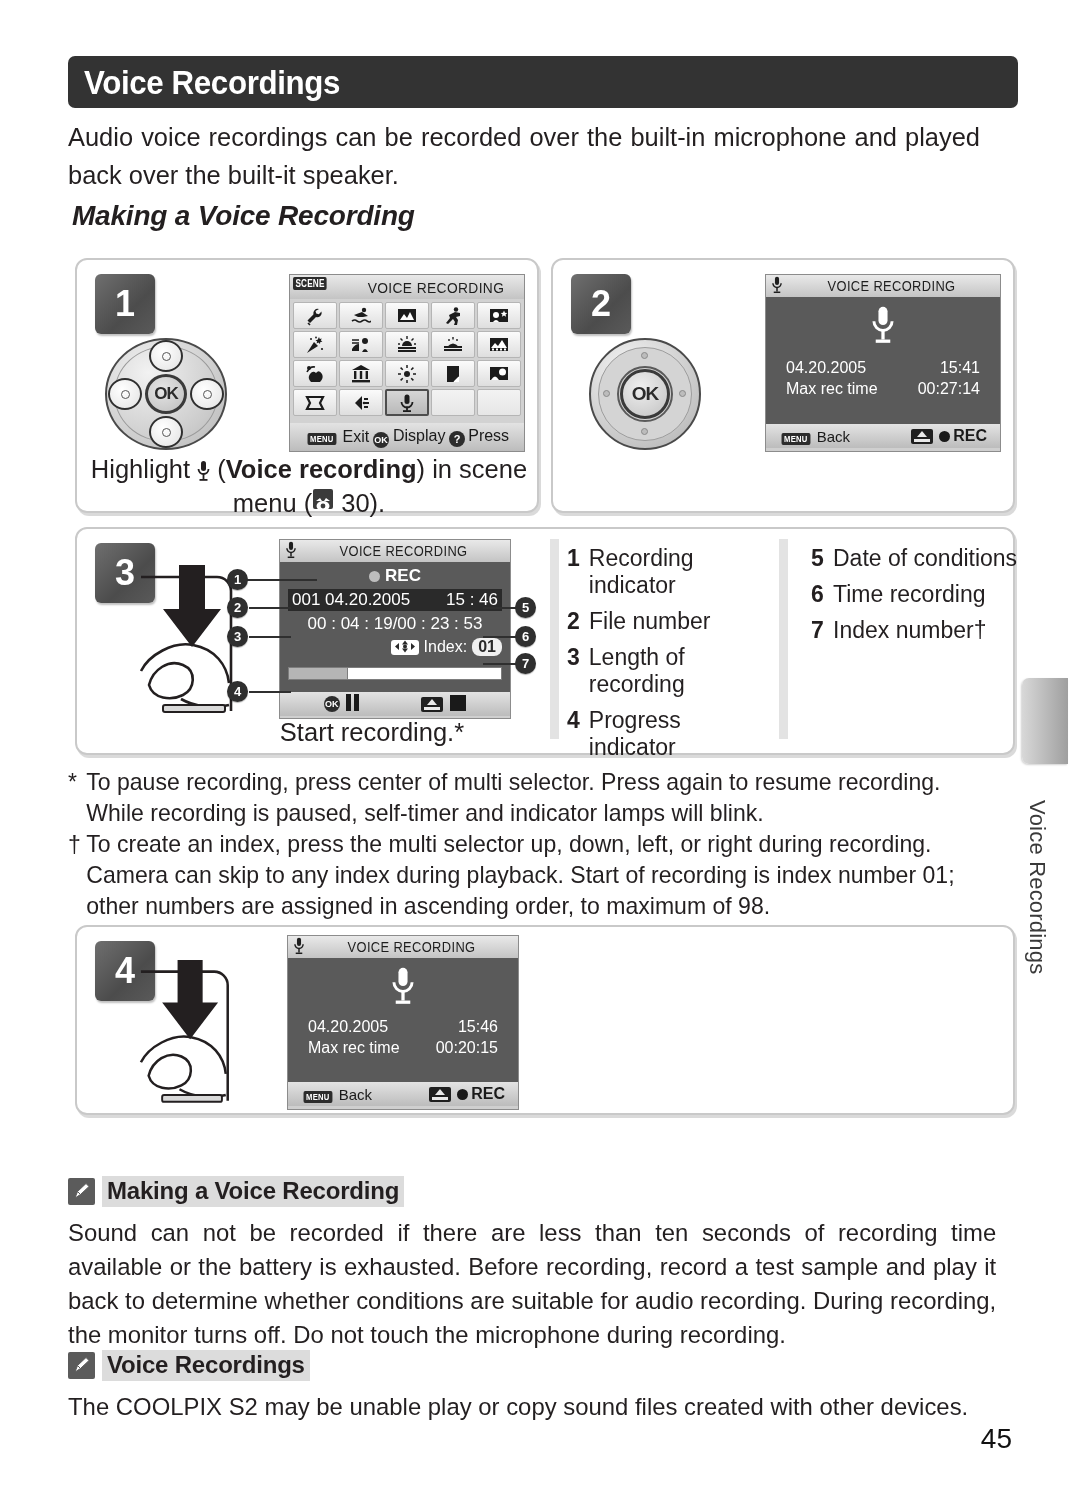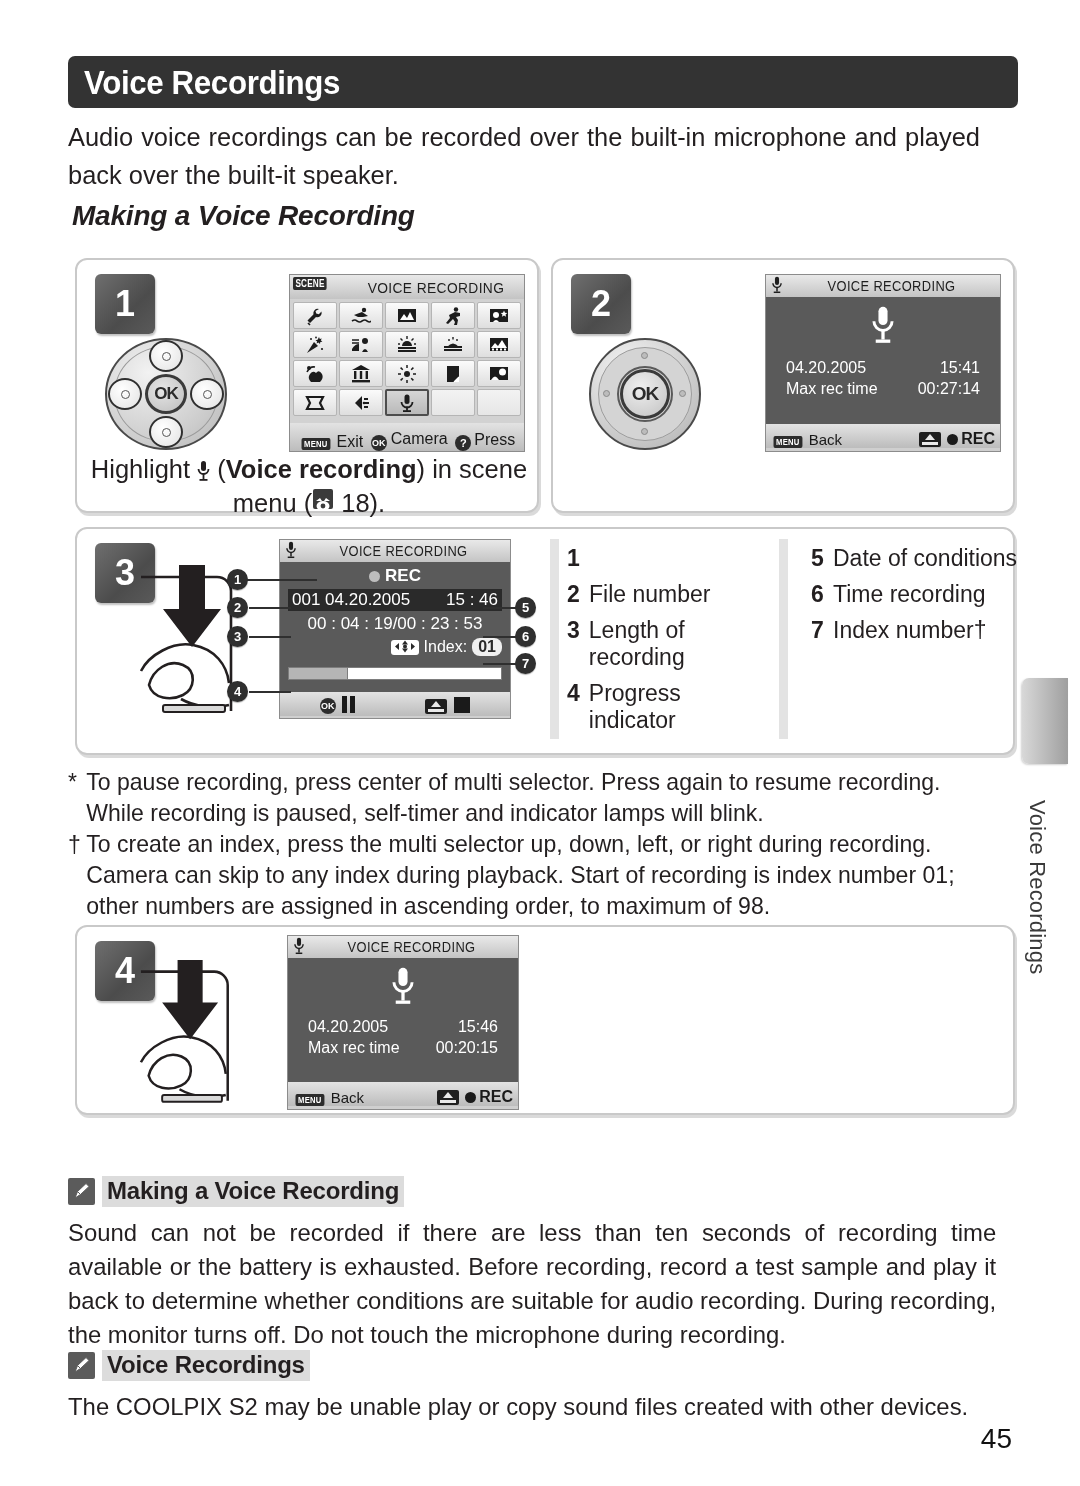--- a/index.html
+++ b/index.html
@@ -129,23 +129,23 @@
   }
   .lcd-top {
     display:flex; align-items:center; height:22px;
     background:linear-gradient(#e9e9e9,#c4c4c4);
     color:#1e1e1e; font-size:14px; letter-spacing:0.4px;
     padding-left:5px;
   }
   .lcd-top .ttl { flex:1; text-align:center; transform:scaleX(0.92); }
   .lcd-body { background:#5a5a5a; color:#fff; position:relative; }
   .lcd-bot {
-    display:flex; align-items:flex-end; justify-content:space-between;
+    display:flex; align-items:center; justify-content:space-between;
     height:24px; background:linear-gradient(#e3e3e3,#bcbcbc);
-    color:#1a1a1a; font-size:15px; padding:0 5px;
+    color:#1a1a1a; font-size:15px; padding:0 13px;
   }
   .menu-chip {
     background:#2c2c2c; color:#fff; font-size:9px; font-weight:bold;
     padding:1px 3px; border-radius:2px; letter-spacing:0.3px; margin-right:4px;
     display:inline-block; transform:scaleX(0.85);
   }
   .rec-chip { display:flex; align-items:center; gap:3px; font-weight:bold; font-size:16px; }
   .rec-dot { width:11px;height:11px;border-radius:50%;background:#1a1a1a; display:inline-block; }
   .zoom-ico {
     width:22px;height:15px;background:#1f1f1f;
@@ -434,36 +434,36 @@
                 <rect x="9.1" y="13.5" width="1.8" height="4.2" fill="#1c1c1c"></rect>
                 <rect x="6" y="17.2" width="8" height="1.8" fill="#1c1c1c"></rect>
               </svg>
             </div>
             <div class="scene-cell empty"></div>
             <div class="scene-cell empty"></div>
           </div>
       </div>
       <div class="lcd-bot" style="height:28px; font-size:16px; justify-content:space-around;">
         <span><span class="menu-chip">MENU</span><span>Exit</span></span>
-        <span><span style="display:inline-block;width:16px;height:16px;border-radius:50%;background:#2c2c2c;color:#fff;font-size:9px;font-weight:bold;text-align:center;line-height:16px;margin-right:4px;vertical-align:-2px;">OK</span><span>Camera</span></span>
+        <span><span style="display:inline-block;width:16px;height:16px;border-radius:50%;background:#2c2c2c;color:#fff;font-size:9px;font-weight:bold;text-align:center;line-height:16px;margin-right:4px;vertical-align:-2px;">OK</span><span>Display</span></span>
         <span><span style="display:inline-block;width:16px;height:16px;border-radius:50%;background:#2c2c2c;color:#fff;font-size:11px;font-weight:bold;text-align:center;line-height:16px;margin-right:3px;vertical-align:-2px;">?</span><span>Press</span></span>
       </div>
     </div>
 
     <div class="cap" style="left:8px; top:192px; width:448px;">
       <span>Highlight </span><span class="mic"><svg width="13" height="22" viewBox="0 0 13 22" style="vertical-align:-4px">
             <rect x="4" y="1" width="5" height="10" rx="2.5" fill="#231f20"></rect>
             <path d="M1.5 9 a5 5 0 0 0 10 0" stroke="#231f20" stroke-width="1.8" fill="none"></path>
             <rect x="5.6" y="14" width="1.8" height="5" fill="#231f20"></rect>
             <rect x="2.5" y="19" width="8" height="1.8" fill="#231f20"></rect>
           </svg></span><span> (</span><b>Voice recording</b><span>) in scene menu (</span><span class="ico-sq"><svg width="20" height="20" viewBox="0 0 20 20">
             <ellipse cx="10" cy="11" rx="6.5" ry="5" fill="#fff"></ellipse>
             <ellipse cx="10" cy="11" rx="2.4" ry="2.4" fill="#3b3b3b"></ellipse>
             <path d="M3 6 L7 3 L9 6 Z M17 6 L13 3 L11 6 Z" fill="#fff"></path>
-          </svg></span><span> 18).</span>
+          </svg></span><span> 30).</span>
     </div>
   </div>
 
   <div class="panel" id="panel2">
     <div class="stepnum" style="left:18px; top:14px;">2</div>
 
     <div class="dial" style="left:36px; top:78px;">
       <div class="outer"></div>
       <div class="inner"></div>
       <div class="dot" style="left:52px; top:14px;"></div>
@@ -600,20 +600,21 @@
     <div class="leader" style="left:406px; top:134px; width:42px;"></div>
     <div class="bullet" style="left:438px; top:124px;">7</div>
 
     <div class="legend-div" style="left:473px; top:10px; height:200px;"></div>
     <div class="legend-div" style="left:702px; top:10px; height:200px;"></div>
 
     <div class="legend" style="left:490px; top:16px;">
       <div class="col" style="width:200px;" id="legend-left">
           <div class="row">
             <span class="n">1</span>
+            <span>Recording indicator</span>
           </div>
           <div class="row">
             <span class="n">2</span>
             <span>File number</span>
           </div>
           <div class="row">
             <span class="n">3</span>
             <span>Length of recording</span>
           </div>
           <div class="row">
@@ -630,20 +631,21 @@
             <span class="n">6</span>
             <span>Time recording</span>
           </div>
           <div class="row">
             <span class="n">7</span>
             <span>Index number†</span>
           </div>
         </div>
     </div>
 
+    <div class="cap" style="left:130px; top:186px; width:330px;">Start recording.*</div>
   </div>
 
   <div class="footnotes" id="footnotes">
       <p>
         <span class="mark">*</span>
         <span class="body">To pause recording, press center of multi selector.  Press again to resume recording.  While recording is paused, self-timer and indicator lamps will blink.</span>
       </p>
       <p>
         <span class="mark">†</span>
         <span class="body">To create an index, press the multi selector up, down, left, or right during recording.  Camera can skip to any index during playback.  Start of recording is index number 01; other numbers are assigned in ascending order, to maximum of 98.</span>

